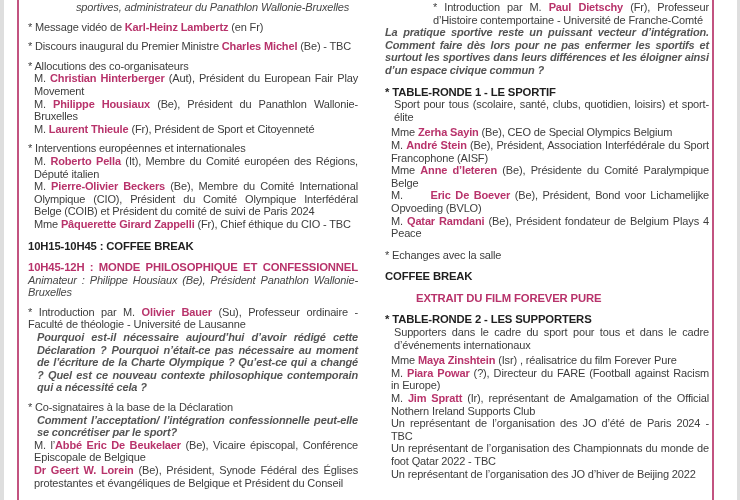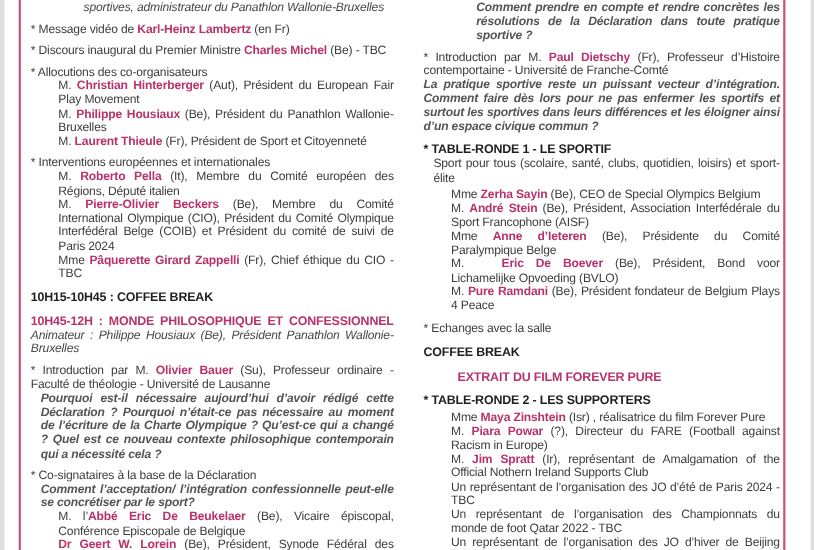--- a/index.html
+++ b/index.html
@@ -21,21 +21,21 @@
   .col{font-size:11px;line-height:12.6px;color:#3d3d3d;letter-spacing:-0.15px;}
   .col-left{width:330px;}
   .col-right{width:324px;margin-left:27px;}
   .block{text-align:justify;margin-top:7px;}
   .block:first-child{margin-top:0;margin-left:48px;}
   .block.tight{margin-top:0;}
   .block.near{margin-top:3px;}
   .block.wide{margin-top:9px;}
   .indent-0{margin-left:0;}
   .indent-1{margin-left:9px;}
-  .indent-2{margin-left:25px;}
+  .indent-2{margin-left:6px;}
   .italic{font-style:italic;color:#474747;}
   .qbold{font-style:italic;font-weight:700;color:#545454;}
   .h-dark{font-weight:700;color:#1f1f1f;font-size:11.3px;}
   .h-accent{font-weight:700;font-size:11.3px;}
   .spread{text-align-last:justify;}
   .seg-name{font-weight:700;}
 </style>
 </head>
 <body>
 
@@ -61,34 +61,34 @@
       <div class="block h-accent indent-0 wide spread" style="color: rgb(184, 51, 107);"><span class="seg-plain">10H45-12H : MONDE PHILOSOPHIQUE ET CONFESSIONNEL</span></div>
       <div class="block italic indent-0 tight"><span class="seg-plain">Animateur : Philippe Housiaux (Be), Président Panathlon Wallonie-Bruxelles</span></div>
       <div class="block body indent-0"><span class="seg-plain">* Introduction par M. </span><span class="seg-name" style="color: rgb(184, 51, 107);">Olivier Bauer</span><span class="seg-plain"> (Su), Professeur ordinaire - Faculté de théologie - Université de Lausanne</span></div>
       <div class="block qbold indent-1 tight"><span class="seg-plain">Pourquoi est-il nécessaire aujourd’hui d’avoir rédigé cette Déclaration ? Pourquoi n’était-ce pas nécessaire au moment de l’écriture de la Charte Olympique ? Qu’est-ce qui a changé ? Quel est ce nouveau contexte philosophique contemporain qui a nécessité cela ?</span></div>
       <div class="block body indent-0"><span class="seg-plain">* Co-signataires à la base de la Déclaration</span></div>
       <div class="block qbold indent-1 tight"><span class="seg-plain">Comment l’acceptation/ l’intégration confessionnelle peut-elle se concrétiser par le sport?</span></div>
       <div class="block body indent-2 tight"><span class="seg-plain">M. l’</span><span class="seg-name" style="color: rgb(184, 51, 107);">Abbé Eric De Beukelaer</span><span class="seg-plain"> (Be), Vicaire épiscopal, Conférence Episcopale de Belgique</span></div>
       <div class="block body indent-2 tight"><span class="seg-name" style="color: rgb(184, 51, 107);">Dr Geert W. Lorein</span><span class="seg-plain"> (Be), Président, Synode Fédéral des Églises protestantes et évangéliques de Belgique et Président du Conseil</span></div>
     </div>
   <div class="col col-right" id="col-right">
-      <div class="block qbold indent-0"><span class="seg-plain">Comment prendre en compte et rendre concrètes les résolutions de la Déclaration dans toute pratique sportive ?</span></div>
       <div class="block body indent-0"><span class="seg-plain">* Introduction par M. </span><span class="seg-name" style="color: rgb(184, 51, 107);">Paul Dietschy</span><span class="seg-plain"> (Fr), Professeur d’Histoire contemportaine - Université de Franche-Comté</span></div>
       <div class="block qbold indent-0 tight"><span class="seg-plain">La pratique sportive reste un puissant vecteur d’intégration. Comment faire dès lors pour ne pas enfermer les sportifs et surtout les sportives dans leurs différences et les éloigner ainsi d’un espace civique commun ?</span></div>
       <div class="block h-dark indent-0 wide"><span class="seg-plain">* TABLE-RONDE 1 - LE SPORTIF</span></div>
       <div class="block body indent-1 tight"><span class="seg-plain">Sport pour tous (scolaire, santé, clubs, quotidien, loisirs) et sport-élite</span></div>
       <div class="block body indent-2 near"><span class="seg-plain">Mme </span><span class="seg-name" style="color: rgb(184, 51, 107);">Zerha Sayin</span><span class="seg-plain"> (Be), CEO de Special Olympics Belgium</span></div>
       <div class="block body indent-2 tight"><span class="seg-plain">M. </span><span class="seg-name" style="color: rgb(184, 51, 107);">André Stein</span><span class="seg-plain"> (Be), Président, Association Interfédérale du Sport Francophone (AISF)</span></div>
       <div class="block body indent-2 tight"><span class="seg-plain">Mme </span><span class="seg-name" style="color: rgb(184, 51, 107);">Anne d’Ieteren</span><span class="seg-plain"> (Be), Présidente du Comité Paralympique Belge</span></div>
       <div class="block body indent-2 tight"><span class="seg-plain">M. </span><span class="seg-name" style="color: rgb(184, 51, 107); padding-left: 23px;">Eric De Boever</span><span class="seg-plain"> (Be), Président, Bond voor Lichamelijke Opvoeding (BVLO)</span></div>
-      <div class="block body indent-2 tight"><span class="seg-plain">M. </span><span class="seg-name" style="color: rgb(184, 51, 107);">Pure Ramdani</span><span class="seg-plain"> (Be), Président fondateur de Belgium Plays 4 Peace</span></div>
+      <div class="block body indent-2 tight"><span class="seg-plain">M. </span><span class="seg-name" style="color: rgb(184, 51, 107);">Qatar Ramdani</span><span class="seg-plain"> (Be), Président fondateur de Belgium Plays 4 Peace</span></div>
       <div class="block body indent-0 wide"><span class="seg-plain">* Echanges avec la salle</span></div>
       <div class="block h-dark indent-0 wide"><span class="seg-plain">COFFEE BREAK</span></div>
       <div class="block h-accent indent-0 wide" style="color: rgb(184, 51, 107); padding-left: 31px;"><span class="seg-plain">EXTRAIT DU FILM FOREVER PURE</span></div>
       <div class="block h-dark indent-0 wide"><span class="seg-plain">* TABLE-RONDE 2 - LES SUPPORTERS</span></div>
+      <div class="block body indent-1 tight"><span class="seg-plain">Supporters dans le cadre du sport pour tous et dans le cadre d’événements internationaux</span></div>
       <div class="block body indent-2 near"><span class="seg-plain">Mme </span><span class="seg-name" style="color: rgb(184, 51, 107);">Maya Zinshtein</span><span class="seg-plain"> (Isr) , réalisatrice du film Forever Pure</span></div>
       <div class="block body indent-2 tight"><span class="seg-plain">M. </span><span class="seg-name" style="color: rgb(184, 51, 107);">Piara Powar</span><span class="seg-plain"> (?),  Directeur du FARE (Football against Racism in Europe)</span></div>
       <div class="block body indent-2 tight"><span class="seg-plain">M. </span><span class="seg-name" style="color: rgb(184, 51, 107);">Jim Spratt</span><span class="seg-plain"> (Ir), représentant de Amalgamation of the Official Nothern Ireland Supports Club</span></div>
       <div class="block body indent-2 tight"><span class="seg-plain">Un représentant de l’organisation des JO d’été de Paris 2024 - TBC</span></div>
       <div class="block body indent-2 tight"><span class="seg-plain">Un représentant de l’organisation des Championnats du monde de foot Qatar 2022 - TBC</span></div>
       <div class="block body indent-2 tight"><span class="seg-plain">Un représentant de l’organisation des JO d’hiver de Beijing 2022</span></div>
     </div>
 </div>
 
 </body></html>

